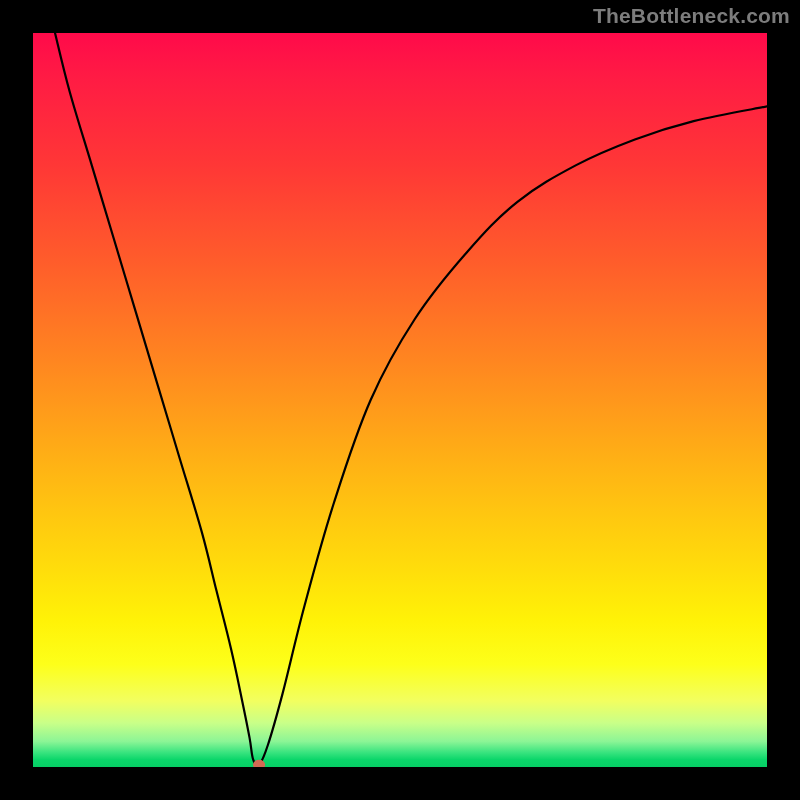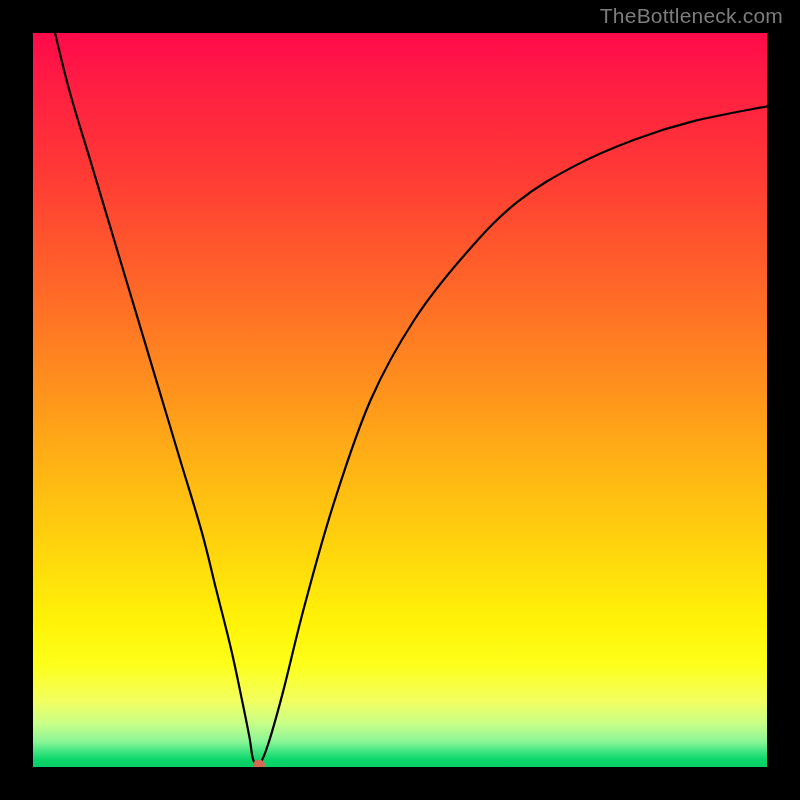--- a/index.html
+++ b/index.html
@@ -39,24 +39,24 @@
       #c9ff88 94%,
       #8cf596 96.5%,
       #3ae47f 98%,
       #0bd66a 99%,
       #06cf65 100%
     );
   }
   .watermark {
     position: absolute;
     top: 4px;
-    right: 17px;
+    right: 10px;
     color: #7d7d7d;
     font-size: 21px;
-    font-weight: 400;
+    font-weight: 700;
     letter-spacing: 0.2px;
     user-select: none;
     text-align: center;
   }
   svg.curve {
     position: absolute;
     left: 0;
     top: 0;
     width: 734px;
     height: 734px;

